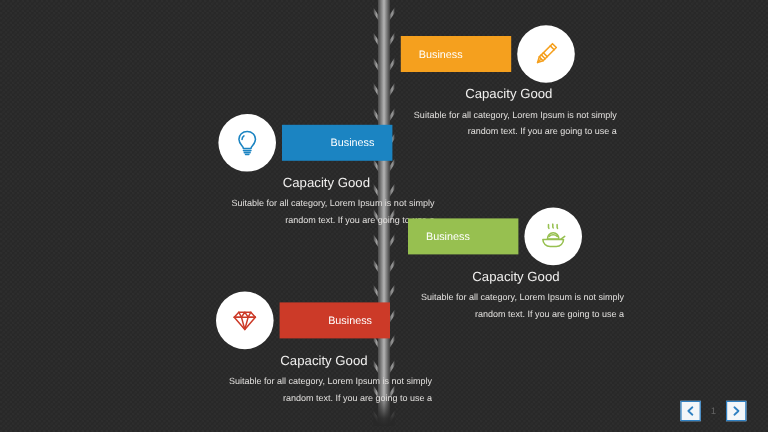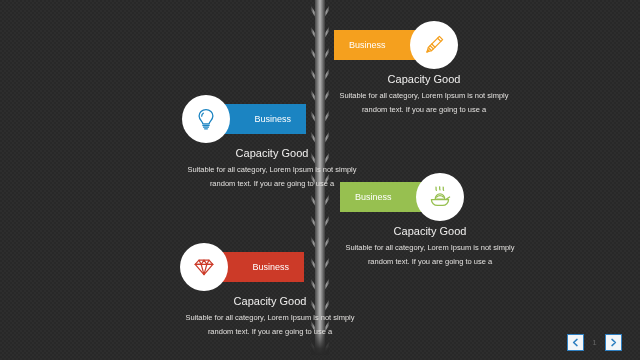--- a/index.html
+++ b/index.html
@@ -79,20 +79,21 @@
   }
 
   
   .card { position: absolute; }
 
   .banner-row {
     position: relative;
     display: flex;
     align-items: center;
     height: 30px;
+    gap: 21px;
   }
   .banner-row.right { flex-direction: row; }
   .banner-row.left  { flex-direction: row-reverse; }
 
   .banner {
     height: 30px;
     line-height: 30px;
     color: #ffffff;
     font-size: 9px;
     box-sizing: border-box;
@@ -132,21 +133,21 @@
     color: #f0efee;
     margin-top: 13px;
     width: 100%;
     text-align: center;
   }
   .card-body {
     font-size: 7.5px;
     line-height: 1.85;
     color: #e2e0de;
     width: 100%;
-    text-align: center;
+    text-align: right;
     margin-top: 4px;
   }
 
   
   #card-orange { left: 334px; top: 30px; width: 180px; }
   #card-orange .banner { background: #f5a01e; }
 
   #card-blue   { left: 182px; top: 104px; width: 180px; }
   #card-blue .banner { background: #1b84c2; }
 

